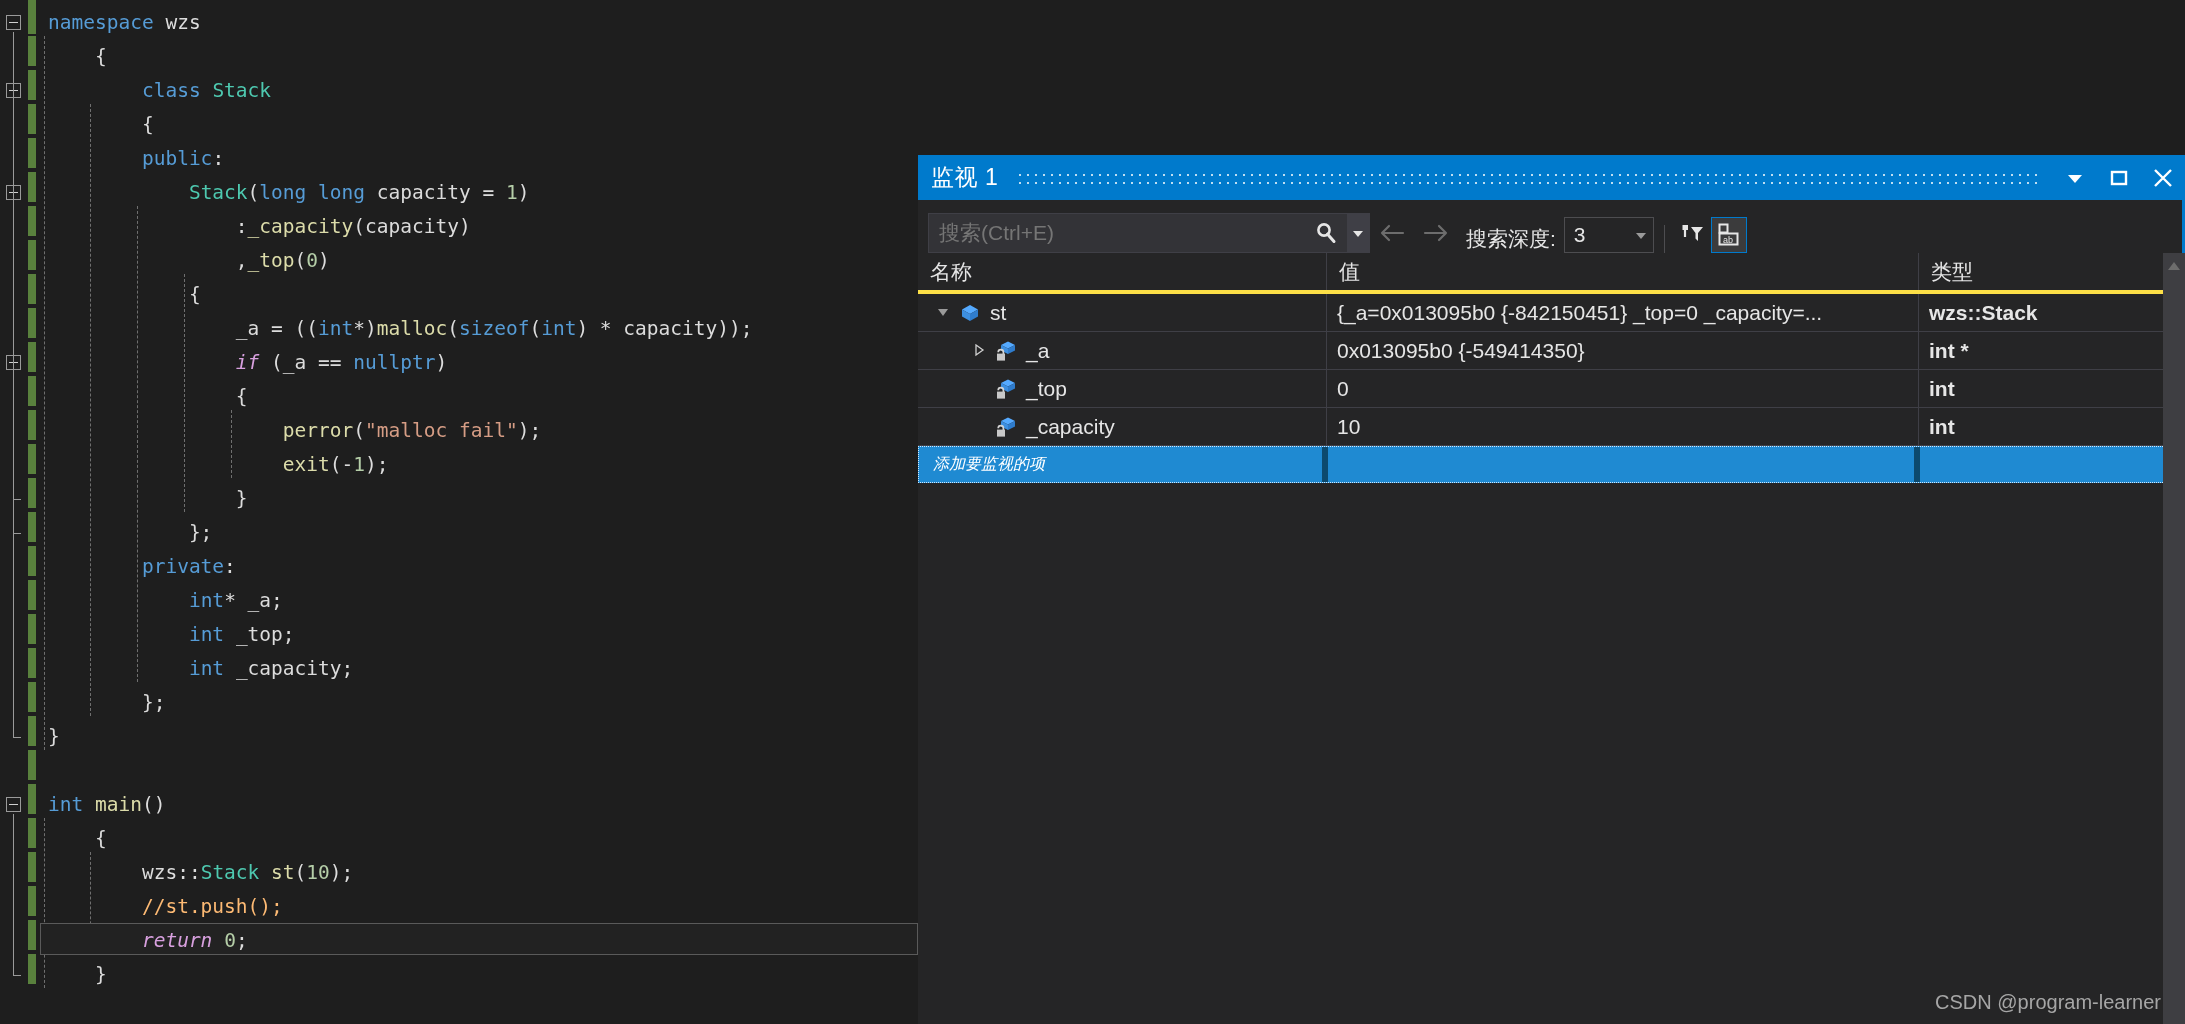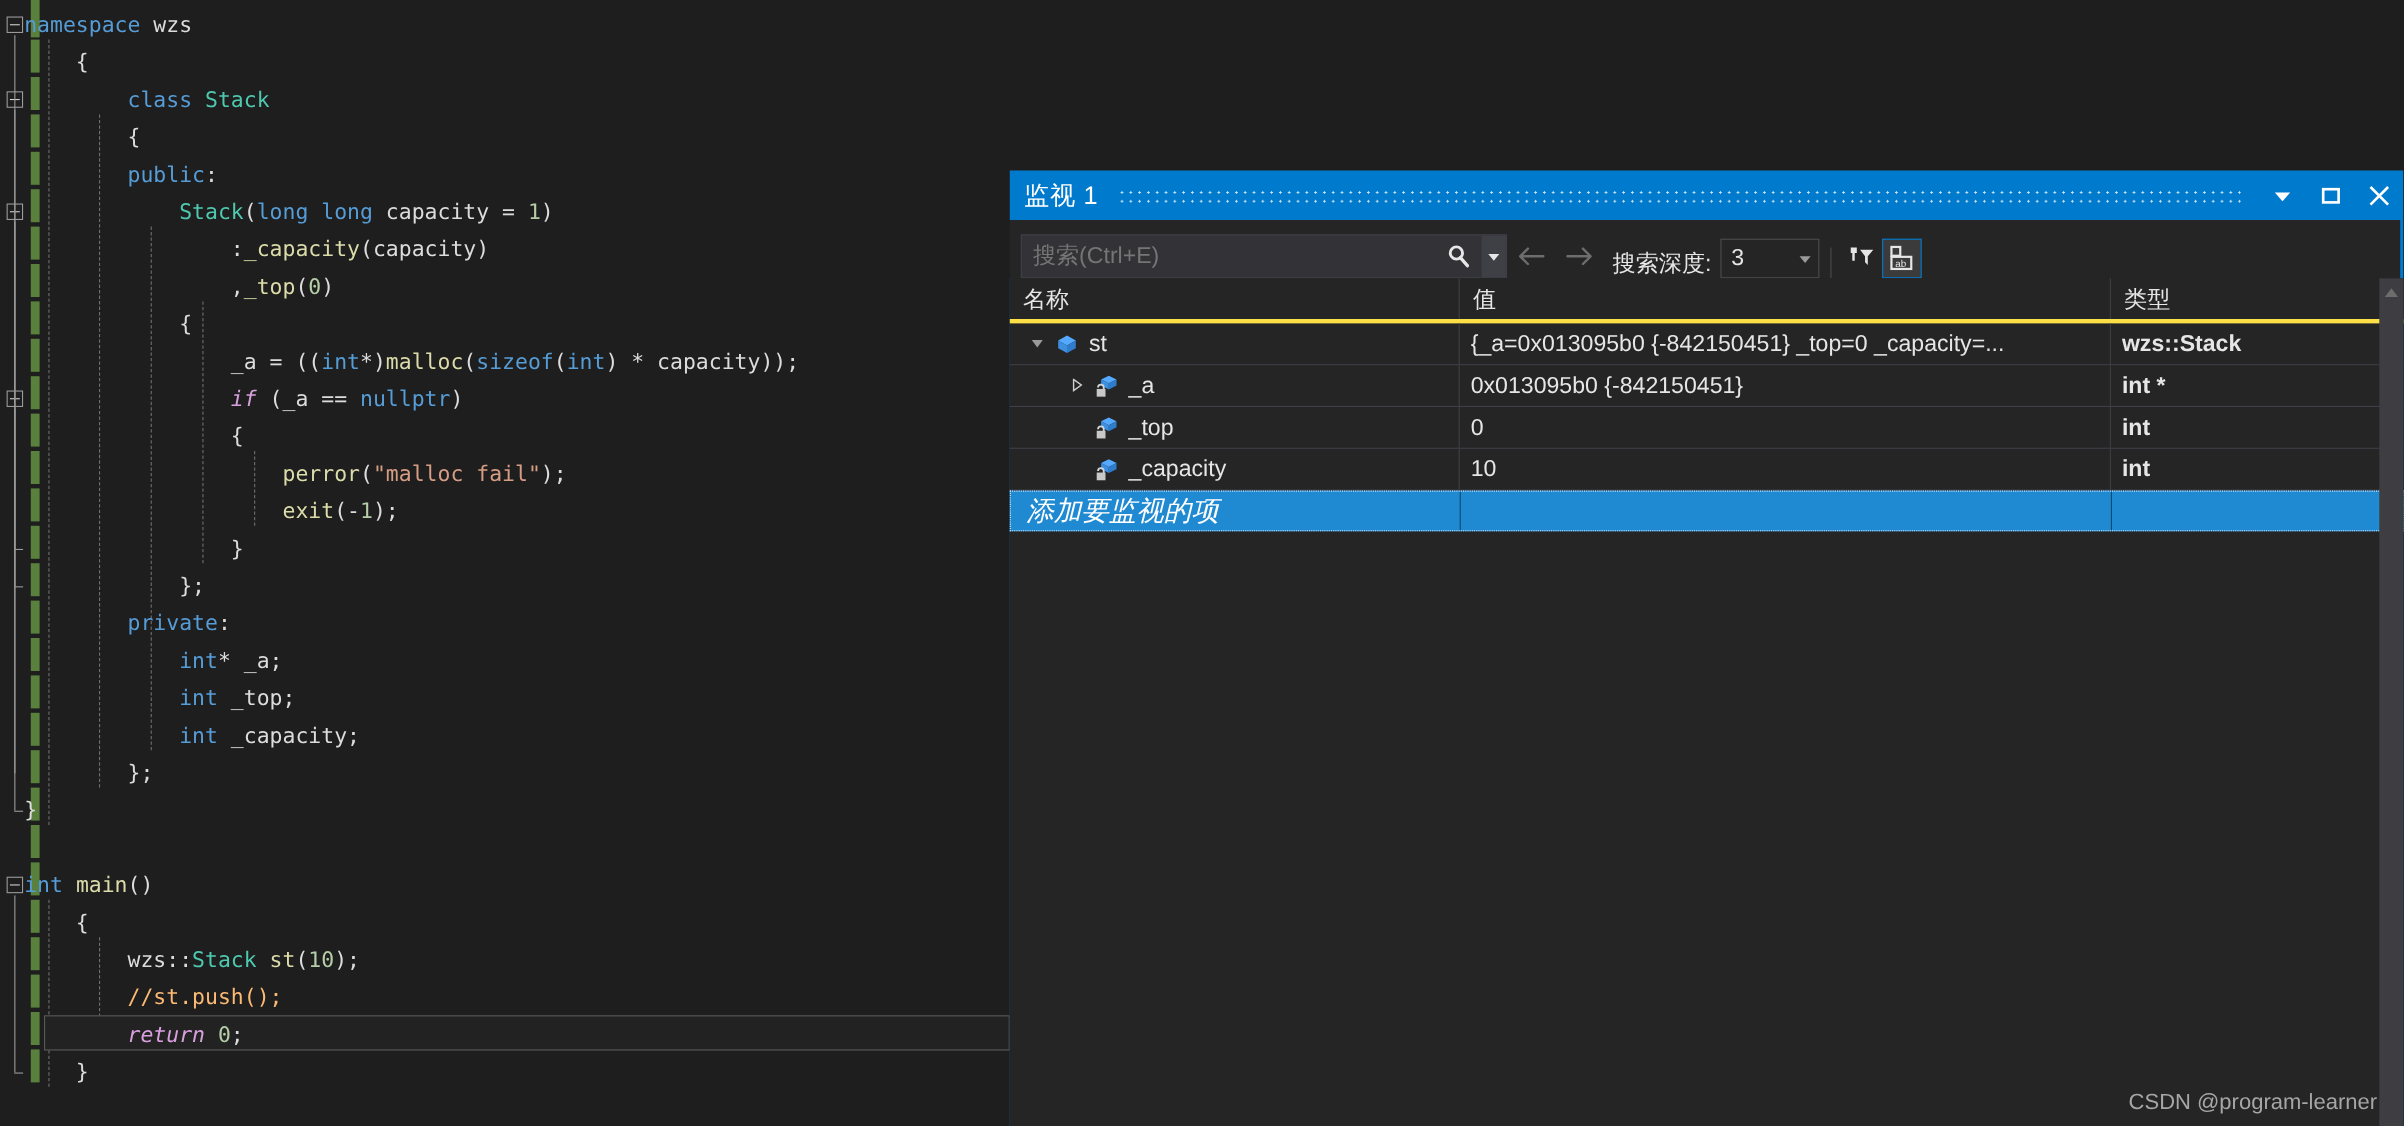--- a/index.html
+++ b/index.html
@@ -24,21 +24,21 @@
   .chg{position:absolute;left:0;width:8px;background:#59813d;}
 
   #code{
     position:absolute;left:0;top:0;
     font-family:"DejaVu Sans Mono","Liberation Mono",monospace;
     font-size:19.5px;
     line-height:34px;
     white-space:pre;
     color:#dcdcdc;
   }
-  .ln{position:relative;height:34px;padding-left:22px;}
+  .ln{position:relative;height:34px;padding-left:48px;}
   .tok-kw{color:#569cd6;}           
   .tok-kw2{color:#d8a0df;font-style:italic;}          
   .tok-type{color:#4ec9b0;}         
   .tok-fn{color:#dcdcaa;}           
   .tok-str{color:#d69d85;}          
   .tok-num{color:#b5cea8;}          
   .tok-cmt{color:#fdba74;}          
   .tok-pl{color:#dcdcdc;}
 
   
@@ -165,22 +165,22 @@
     cursor:pointer;
   }
   .nameicon{width:28px;display:flex;align-items:center;justify-content:center;flex:0 0 28px;}
   .nametext{padding-left:6px;}
 
   #add-row{
     display:flex;height:37px;background:#1f8ad2;
     border:1px dotted #cfe8ff;box-sizing:border-box;
   }
   #add-row .cell{
-    color:#fff;font-size:25px;font-style:italic;display:flex;align-items:center;
-    box-sizing:border-box;border-right:1px solid #0c4a6e;
+    color:#fff;font-size:16px;font-style:italic;display:flex;align-items:center;
+    box-sizing:border-box;border-right:6px solid #0c4a6e;
   }
   #add-row .c-name{padding-left:14px;}
 
   
   #watch-scroll{
     position:absolute;right:0;top:98px;width:22px;bottom:0;background:#3e3e42;
   }
   #watch-scroll-up{
     width:22px;height:26px;display:flex;align-items:center;justify-content:center;
   }
@@ -379,21 +379,21 @@
               <svg width="24" height="24" viewBox="0 0 24 24">
                 <polygon points="14,2.5 21,6 14,9.5 7,6" fill="#55aaff"></polygon>
                 <polygon points="7,6 14,9.5 14,15 7,11.5" fill="#3d8fe0"></polygon>
                 <polygon points="21,6 14,9.5 14,15 21,11.5" fill="#2f7ccc"></polygon>
                 <path d="M4.2 13.2 a2.6 2.6 0 0 1 5.2 0 v2" fill="none" stroke="#d4d4d4" stroke-width="1.7"></path>
                 <rect x="3" y="14.6" width="8" height="7" fill="#c8c8c8"></rect>
               </svg>
             </span>
             <span class="nametext">_a</span>
           </div>
-          <div class="cell c-val">0x013095b0 {-842150451}</div>
+          <div class="cell c-val">0x013095b0 {-549414350}</div>
           <div class="cell c-type">int *</div>
         </div>
         <div class="wrow">
           <div class="cell c-name" style="padding-left:48px">
             <span class="expander"></span>
             <span class="nameicon">
               <svg width="24" height="24" viewBox="0 0 24 24">
                 <polygon points="14,2.5 21,6 14,9.5 7,6" fill="#55aaff"></polygon>
                 <polygon points="7,6 14,9.5 14,15 7,11.5" fill="#3d8fe0"></polygon>
                 <polygon points="21,6 14,9.5 14,15 21,11.5" fill="#2f7ccc"></polygon>

